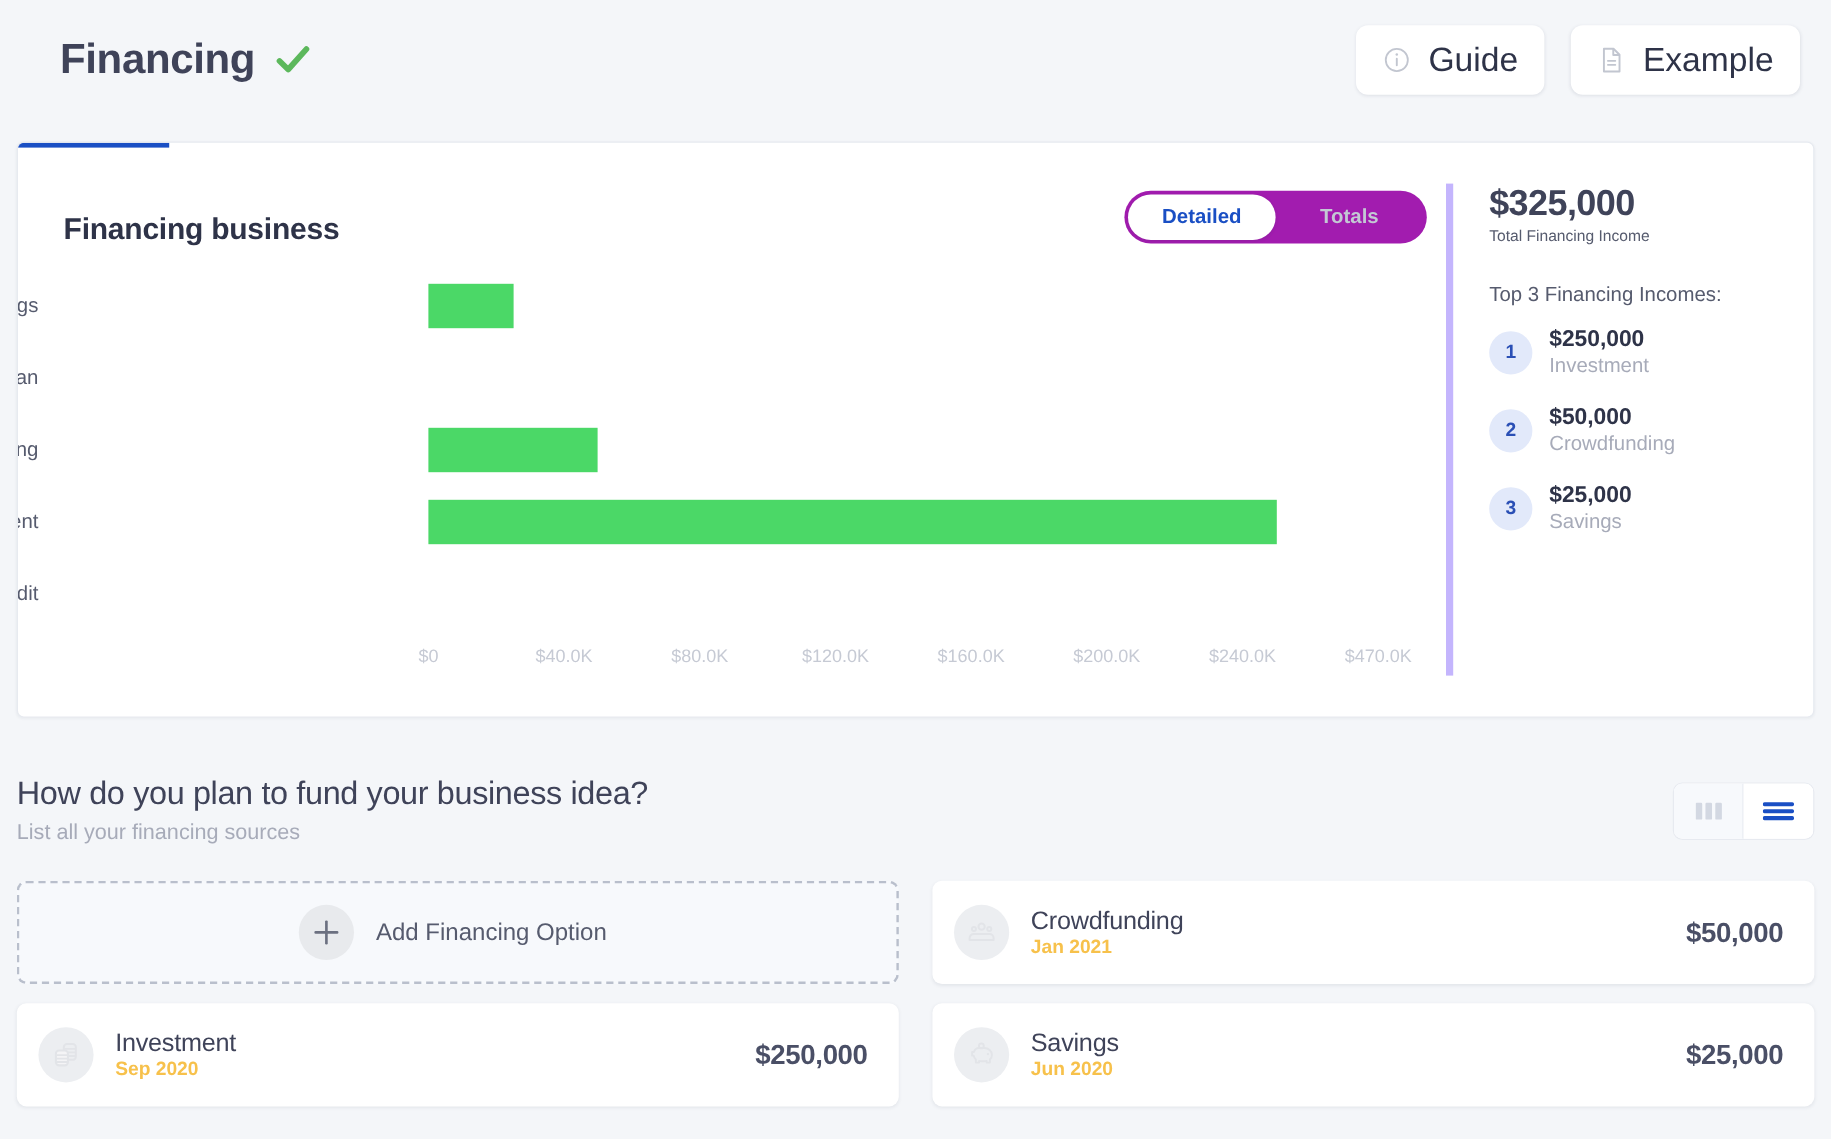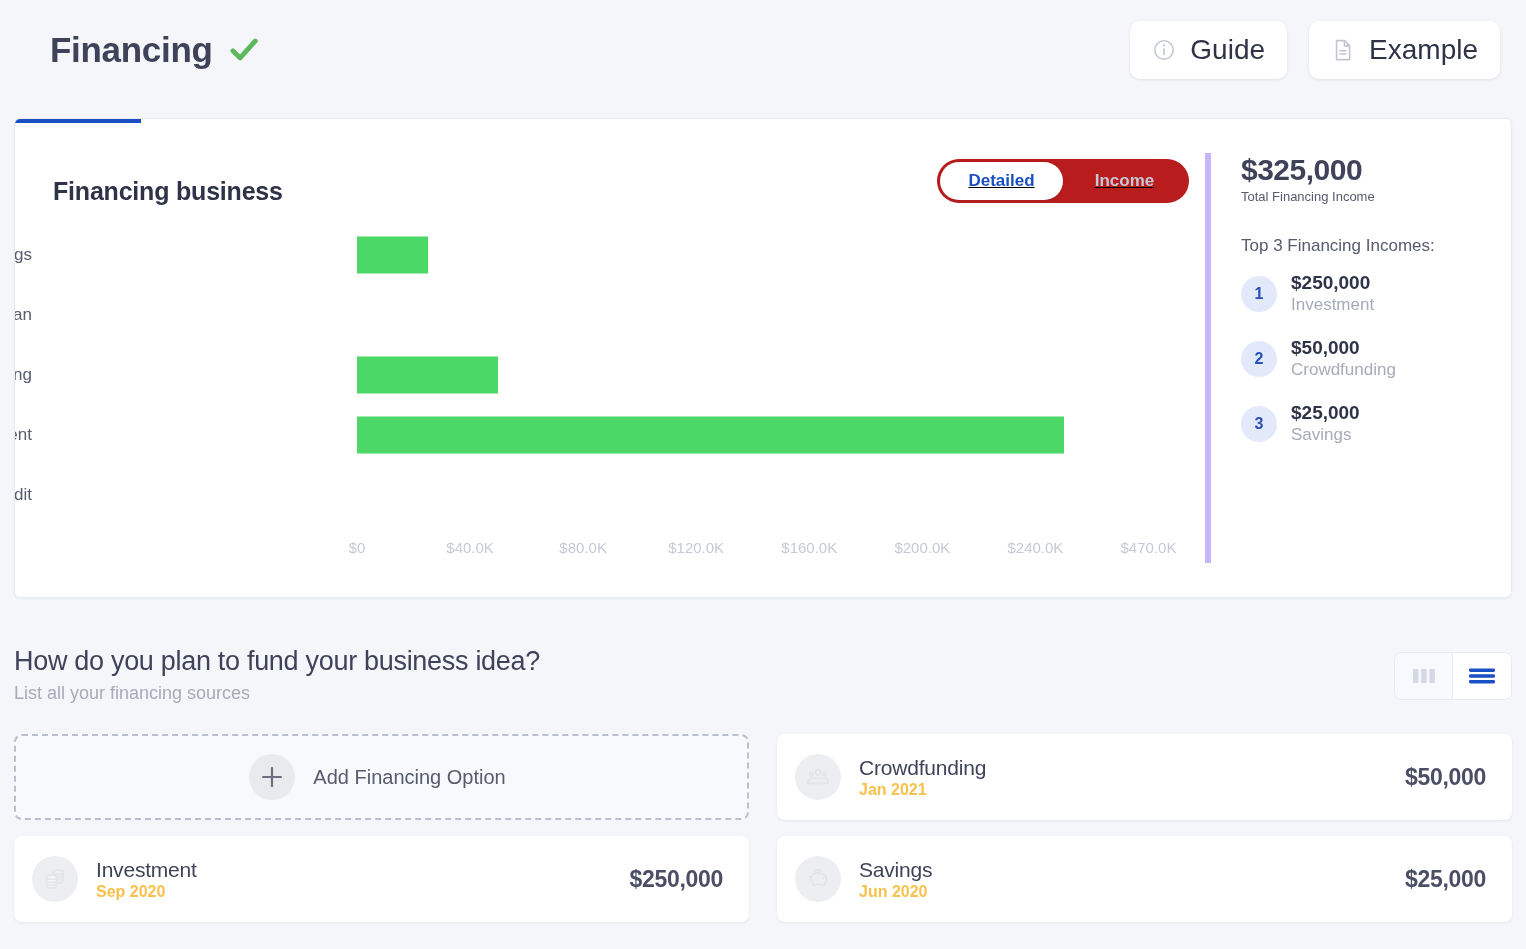--- a/index.html
+++ b/index.html
@@ -59,22 +59,22 @@
   .chart-title {
     position: absolute; left: 38px; top: 58px;
     font-size: 25px; color: #2e3348; font-weight: 700;
     letter-spacing: -0.2px;
   }
 
   
   .seg {
     position: absolute; right: 16px; top: 40px;
     display: flex; align-items: center;
-    background: #b91c1c; border-radius: 22px;
-    padding: 3px; width: 252px; height: 44px; text-decoration: underline;
+    background: #a21caf; border-radius: 22px;
+    padding: 3px; width: 252px; height: 44px;
   }
   .seg-btn {
     flex: 1 1 50%; height: 38px; border: none; background: transparent;
     border-radius: 19px; font-size: 17px; font-weight: 700;
     color: #c3c8d4; cursor: pointer;
     font-family: "Liberation Sans", sans-serif;
   }
   .seg-btn.active { background: #ffffff; color: #1a4fc4;
     box-shadow: 0 1px 3px rgba(40,50,80,0.13); }
 
@@ -214,21 +214,21 @@
 
 <div class="chart-card">
   <div class="tab-indicator"></div>
 
   <div class="chart-inner">
     <div class="chart-left">
       <div class="chart-title">Financing business</div>
 
       <div class="seg">
         <button class="seg-btn active">Detailed</button>
-        <button class="seg-btn">Income</button>
+        <button class="seg-btn">Totals</button>
       </div>
 
       <div class="plot" id="plot">
           <div class="row">
             <div class="row-label">Savings</div>
             <div class="bar" style="width: 70.6667px; background: rgb(75, 216, 103);"></div>
           </div>
           <div class="row">
             <div class="row-label">Loan</div>
           </div>

